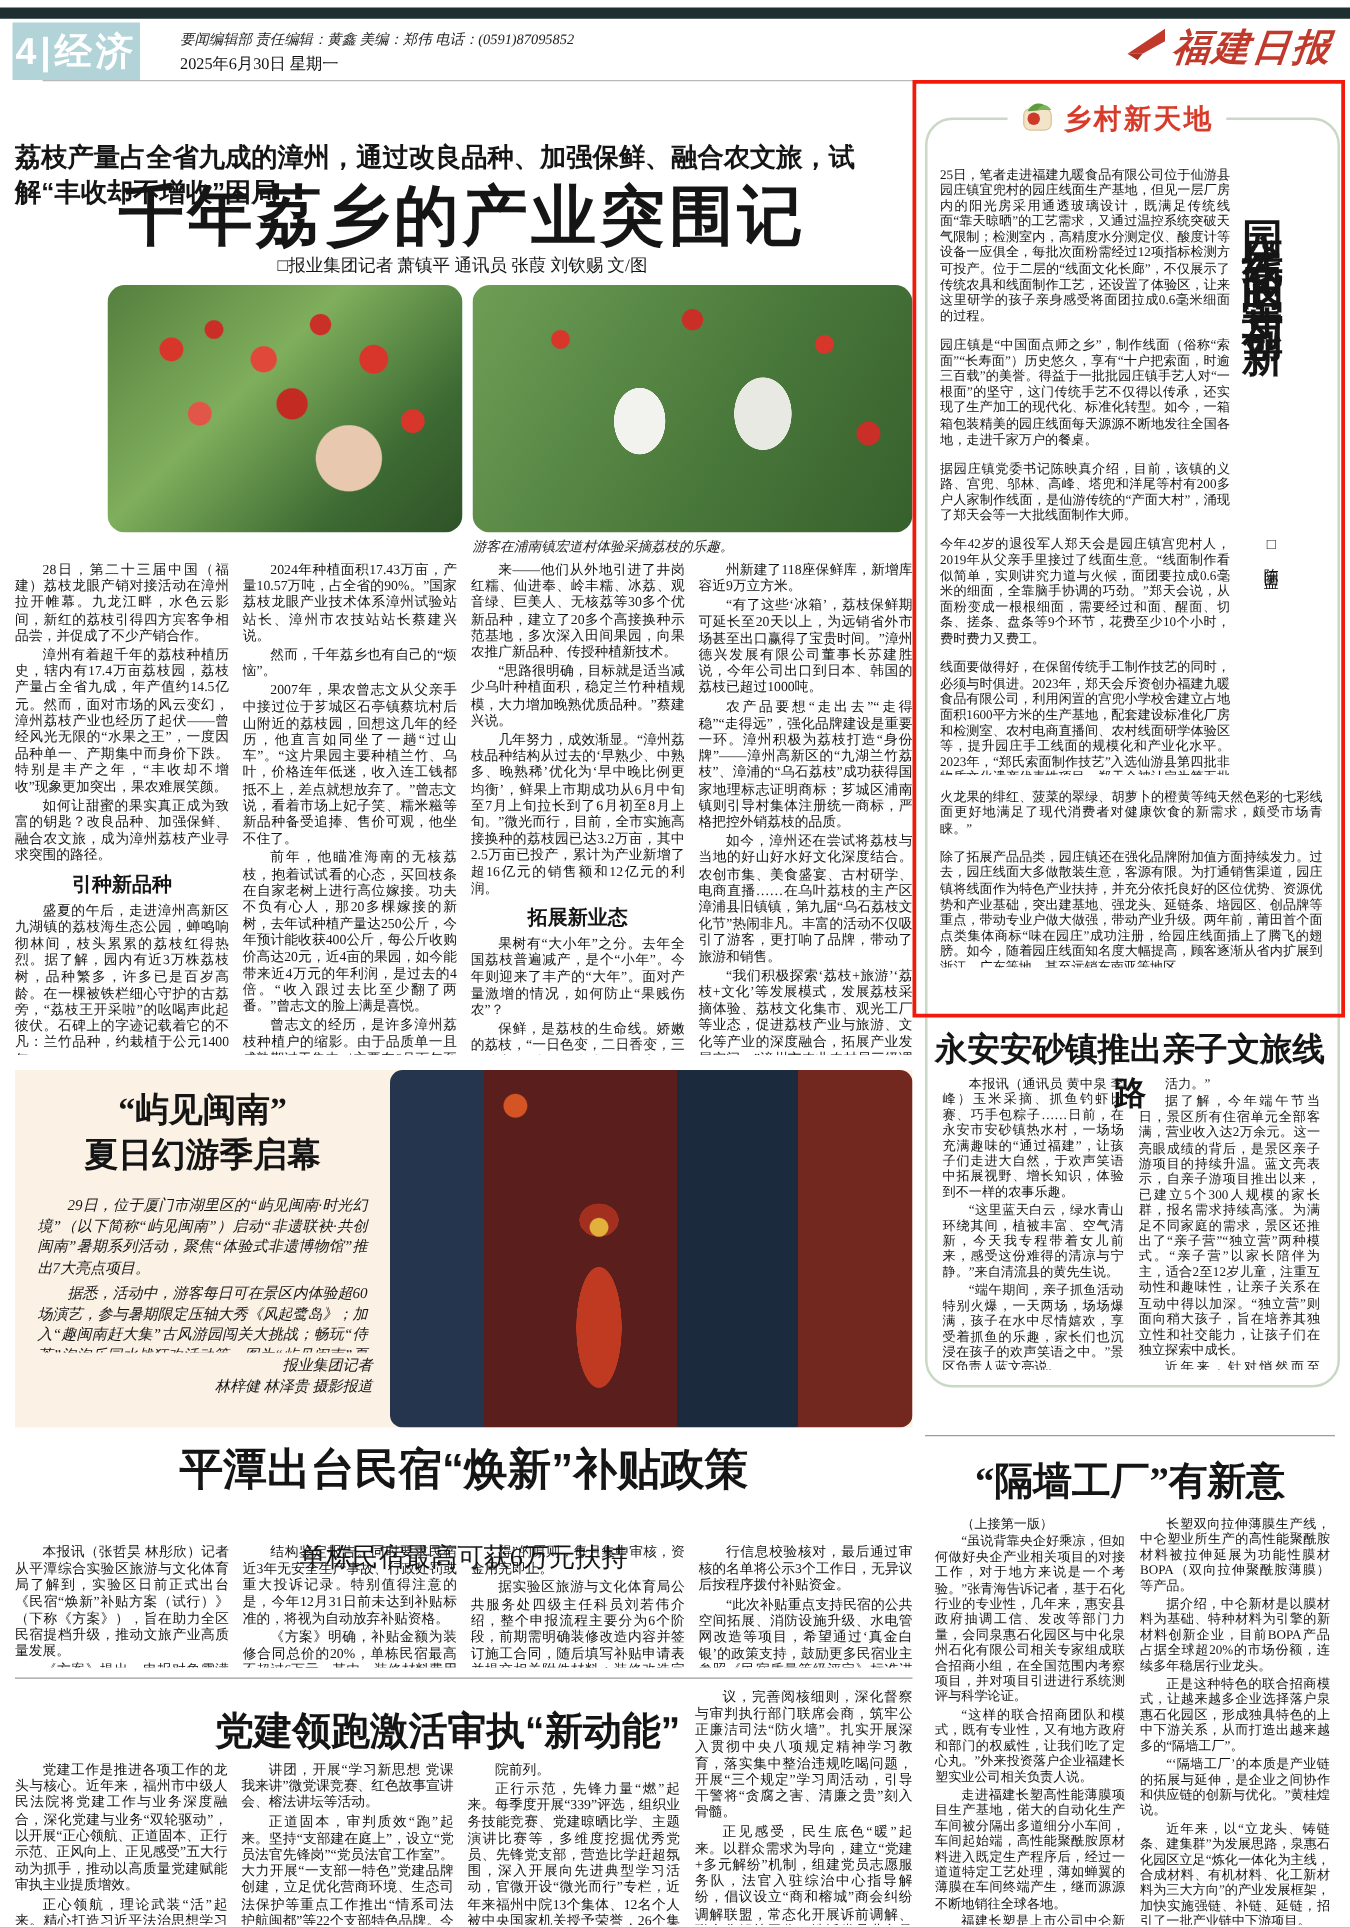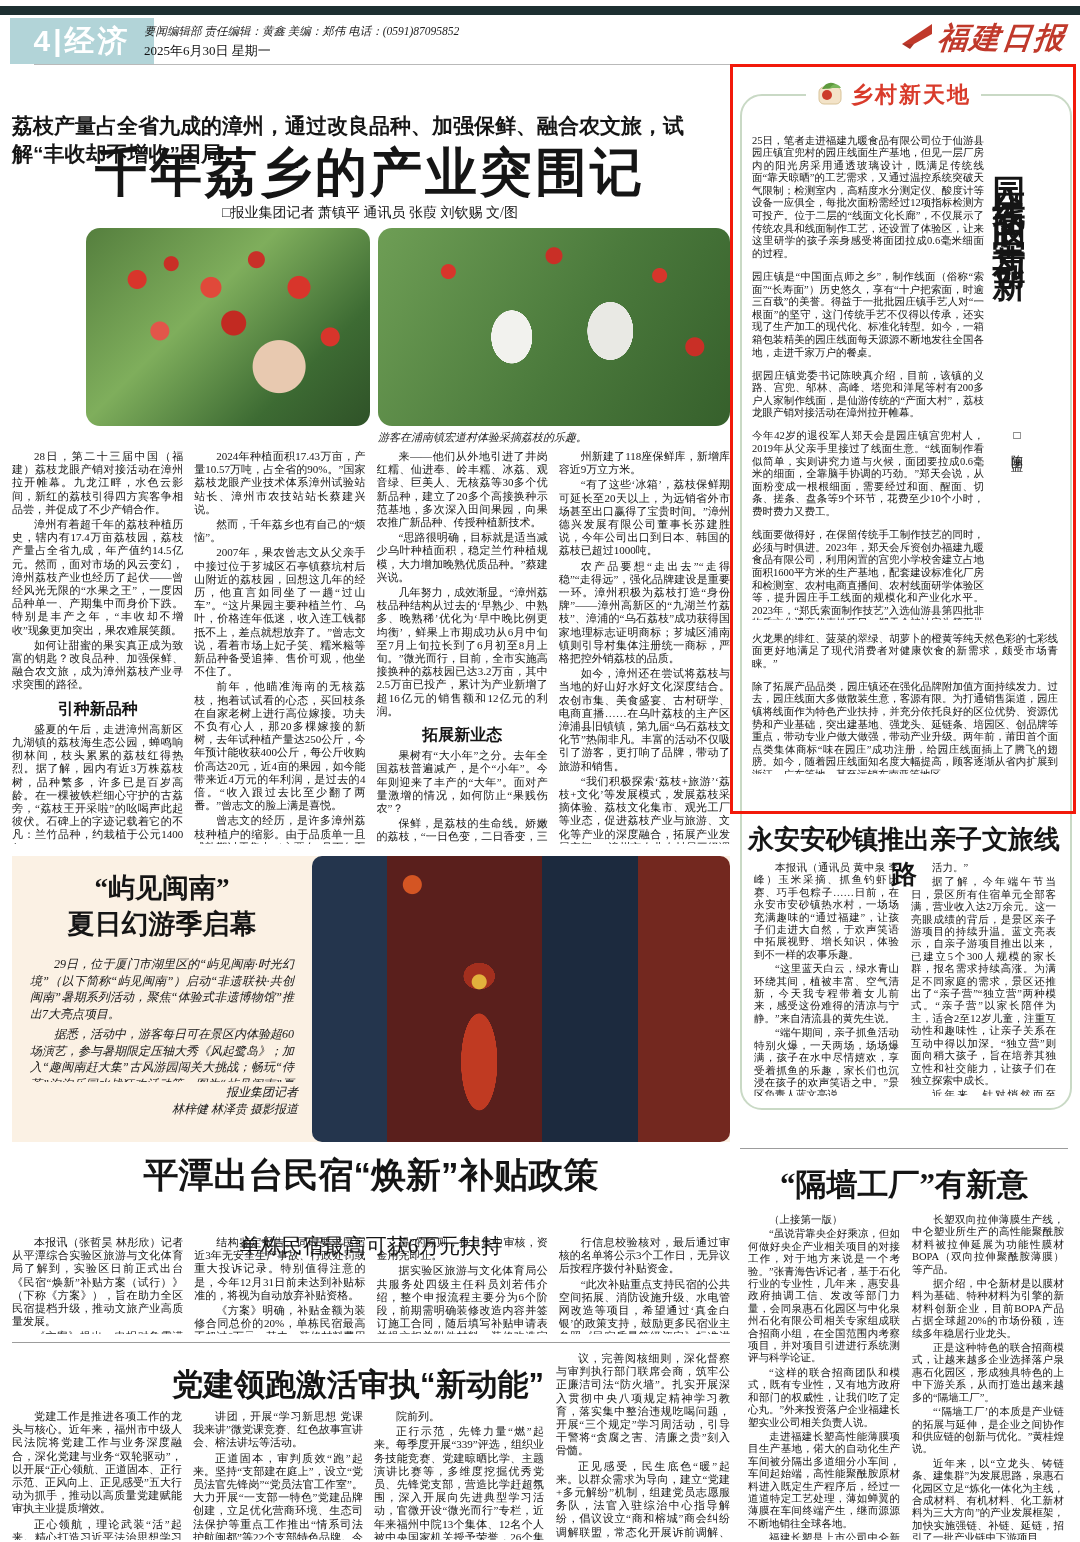--- a/index.html
+++ b/index.html
@@ -1,21 +1,21 @@
 <!DOCTYPE html>
 <html><head>
 <meta charset="utf-8">
 <style>
   html,body { margin:0; padding:0; background:#9a9a9a; }
   #page { position:relative; width:1080px; height:1542px; margin:0 auto; background:#ffffff;
           font-family:"Liberation Serif","DejaVu Serif",serif; color:#151515; overflow:hidden; }
 
   
   .topbar { position:absolute; left:0; top:6px; width:1080px; height:9px; background:#1d2f31; }
-  .pagenum { position:absolute; left:10px; top:18px; width:144px; height:46px; background:#b2d4d8;
+  .pagenum { position:absolute; left:10px; top:18px; width:102px; height:46px; background:#b2d4d8;
              color:#fff; font-family:"Liberation Sans","DejaVu Sans",sans-serif; font-weight:bold;
              font-size:30px; display:flex; align-items:center; justify-content:center; letter-spacing:3px; }
   .edition-info { position:absolute; left:144px; top:24px; font-size:11.5px; font-style:italic; color:#222; }
   .date-line { position:absolute; left:144px; top:42px; font-size:13px; color:#111; }
   .masthead { position:absolute; right:14px; top:18px; display:flex; align-items:center; gap:4px; }
   .masthead-text { color:#c0392b; font-size:30px; font-weight:bold; font-style:italic;
                    font-family:"Liberation Serif",serif; letter-spacing:2px; transform:skewX(-6deg); }
   .header-rule { position:absolute; left:34px; top:64px; width:1012px; height:1px; background:#b9b9b9; }
 
   
@@ -280,21 +280,21 @@
         <path d="M6 10 C10 2, 18 2, 23 8 C18 9, 10 10, 6 10 Z" fill="#5e9a3e"></path>
         <path d="M14 9 C17 4, 22 4, 25 9 Z" fill="#7ab55a"></path>
       </svg>
     </span>
     <span class="rural-badge-text">乡村新天地</span>
   </div>
 
   <div class="noodle-narrow">
       <p>25日，笔者走进福建九暖食品有限公司位于仙游县园庄镇宜兜村的园庄线面生产基地，但见一层厂房内的阳光房采用通透玻璃设计，既满足传统线面“靠天晾晒”的工艺需求，又通过温控系统突破天气限制；检测室内，高精度水分测定仪、酸度计等设备一应俱全，每批次面粉需经过12项指标检测方可投产。位于二层的“线面文化长廊”，不仅展示了传统农具和线面制作工艺，还设置了体验区，让来这里研学的孩子亲身感受将面团拉成0.6毫米细面的过程。</p>
       <p>园庄镇是“中国面点师之乡”，制作线面（俗称“索面”“长寿面”）历史悠久，享有“十户把索面，时逾三百载”的美誉。得益于一批批园庄镇手艺人对“一根面”的坚守，这门传统手艺不仅得以传承，还实现了生产加工的现代化、标准化转型。如今，一箱箱包装精美的园庄线面每天源源不断地发往全国各地，走进千家万户的餐桌。</p>
-      <p>据园庄镇党委书记陈映真介绍，目前，该镇的义路、宫兜、邬林、高峰、塔兜和洋尾等村有200多户人家制作线面，是仙游传统的“产面大村”，荔枝龙眼产销对接活动在漳州拉开帷幕。</p>
+      <p>据园庄镇党委书记陈映真介绍，目前，该镇的义路、宫兜、邬林、高峰、塔兜和洋尾等村有200多户人家制作线面，是仙游传统的“产面大村”，涌现了郑天会等一大批线面制作大师。</p>
       <p>今年42岁的退役军人郑天会是园庄镇宫兜村人，2019年从父亲手里接过了线面生意。“线面制作看似简单，实则讲究力道与火候，面团要拉成0.6毫米的细面，全靠脑手协调的巧劲。”郑天会说，从面粉变成一根根细面，需要经过和面、醒面、切条、搓条、盘条等9个环节，花费至少10个小时，费时费力又费工。</p>
       <p>线面要做得好，在保留传统手工制作技艺的同时，必须与时俱进。2023年，郑天会斥资创办福建九暖食品有限公司，利用闲置的宫兜小学校舍建立占地面积1600平方米的生产基地，配套建设标准化厂房和检测室、农村电商直播间、农村线面研学体验区等，提升园庄手工线面的规模化和产业化水平。2023年，“郑氏索面制作技艺”入选仙游县第四批非物质文化遗产代表性项目，郑天会被认定为第五批仙游县非遗代表性传承人，企业被列为“福建省非遗传承实践基地”。</p>
     </div>
   <div class="noodle-vtitle">
     <div class="vt-text">园庄线面的坚守与创新</div>
     <div class="vt-author">□陈国孟</div>
   </div>
   <div class="noodle-wide">
       <p>火龙果的绯红、菠菜的翠绿、胡萝卜的橙黄等纯天然色彩的七彩线面更好地满足了现代消费者对健康饮食的新需求，颇受市场青睐。”</p>
       <p>除了拓展产品品类，园庄镇还在强化品牌附加值方面持续发力。过去，园庄线面大多做散装生意，客源有限。为打通销售渠道，园庄镇将线面作为特色产业扶持，并充分依托良好的区位优势、资源优势和产业基础，突出建基地、强龙头、延链条、培园区、创品牌等重点，带动专业户做大做强，带动产业升级。两年前，莆田首个面点类集体商标“味在园庄”成功注册，给园庄线面插上了腾飞的翅膀。如今，随着园庄线面知名度大幅提高，顾客逐渐从省内扩展到浙江、广东等地，甚至远销东南亚等地区。</p>

